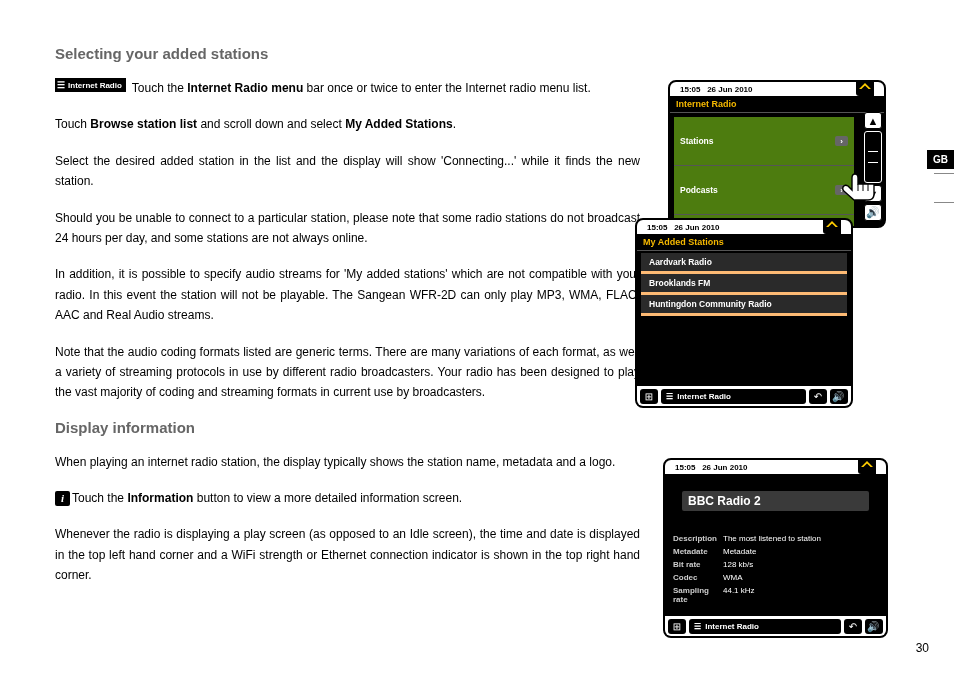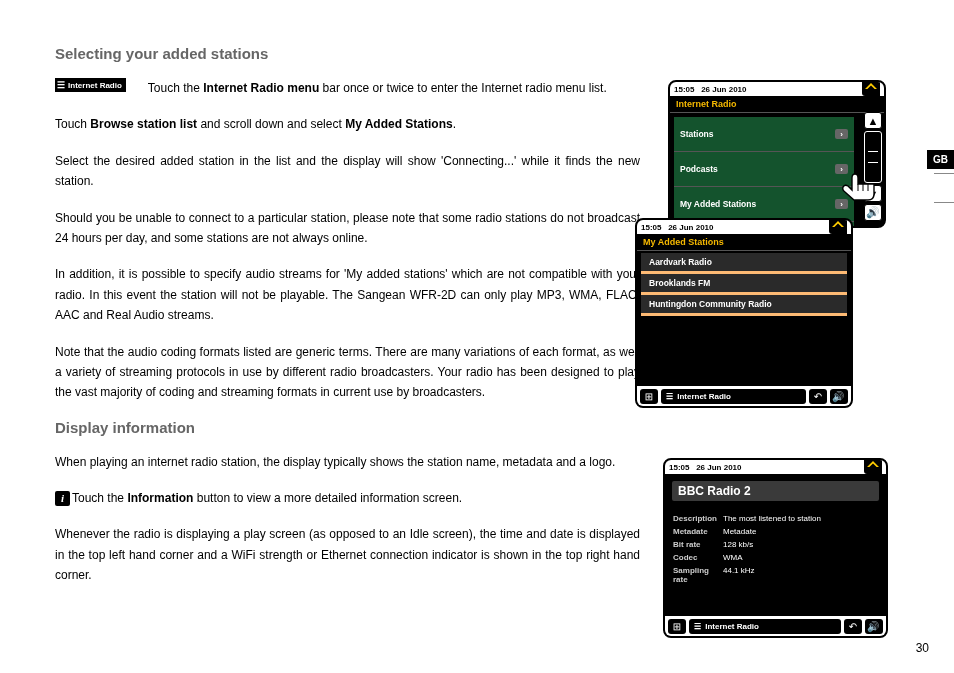--- a/index.html
+++ b/index.html
@@ -83,37 +83,36 @@
   .first-para {
     display: flex;
     align-items: flex-start;
     margin-bottom: 16px;
   }
   .first-para .para-text {
     flex: 1;
     font-size: 12px;
     line-height: 1.7;
     text-align: justify;
-    margin-left: 16px;
   }
   .screen {
     position: absolute;
     background: #000;
     border: 2px solid #000;
     border-radius: 8px;
     color: #fff;
     font-size: 9px;
     overflow: hidden;
   }
   .topbar {
     background: #fff;
     color: #000;
     font-size: 8px;
     font-weight: bold;
-    padding: 2px 4px;
+    padding: 2px 10px;
     display: flex;
     justify-content: space-between;
     align-items: center;
     height: 14px;
   }
   .wifi {
     width: 12px;
     height: 10px;
     display: inline-block;
     background: #ffcc00;
@@ -129,23 +128,23 @@
     padding: 3px 6px;
     font-weight: bold;
     font-size: 9px;
     border-bottom: 1px solid #555;
   }
   .title-yellow { color: #f5b800; }
   .menu-row {
     display: flex;
     justify-content: space-between;
     align-items: flex-start;
-    background: #14532d;
+    background: #4d7c0f;
     border-bottom: 1px solid #555;
-    padding: 12px 6px;
+    padding: 19px 6px;
     font-size: 8.5px;
     font-weight: bold;
     margin: 0 4px;
   }
   .menu-row:first-of-type { margin-top: 2px;}
   .menu-rows { padding: 2px 0; }
   .chev {
     background: #666;
     border-radius: 2px;
     width: 13px;
@@ -340,21 +339,21 @@
     <div class="bb-btn">↶</div>
     <div class="bb-btn">🔊</div>
   </div>
 </div>
 
 <div class="screen" style="left:663px; top:458px; width:225px; height:180px;">
   <div class="topbar">
     <span><b>15:05</b>&nbsp;&nbsp;&nbsp;<span>26 Jun 2010</span></span>
     <span class="wifi-wrap"><span class="wifi"></span></span>
   </div>
-  <div class="title-row" style="color:#fff;font-size:12px;background:#3a3a3a;margin:7px;border-radius:2px;border:0;">BBC Radio 2</div>
+  <div class="title-row" style="color:#fff;font-size:12px;background:#3a3a3a;margin:17px;border-radius:2px;border:0;">BBC Radio 2</div>
   <div class="info-table">
     <div class="info-line">
         <span class="info-key">Description</span>
         <span class="info-val">The most listened to station</span>
       </div>
     <div class="info-line">
         <span class="info-key">Metadate</span>
         <span class="info-val">Metadate</span>
       </div>
     <div class="info-line">

